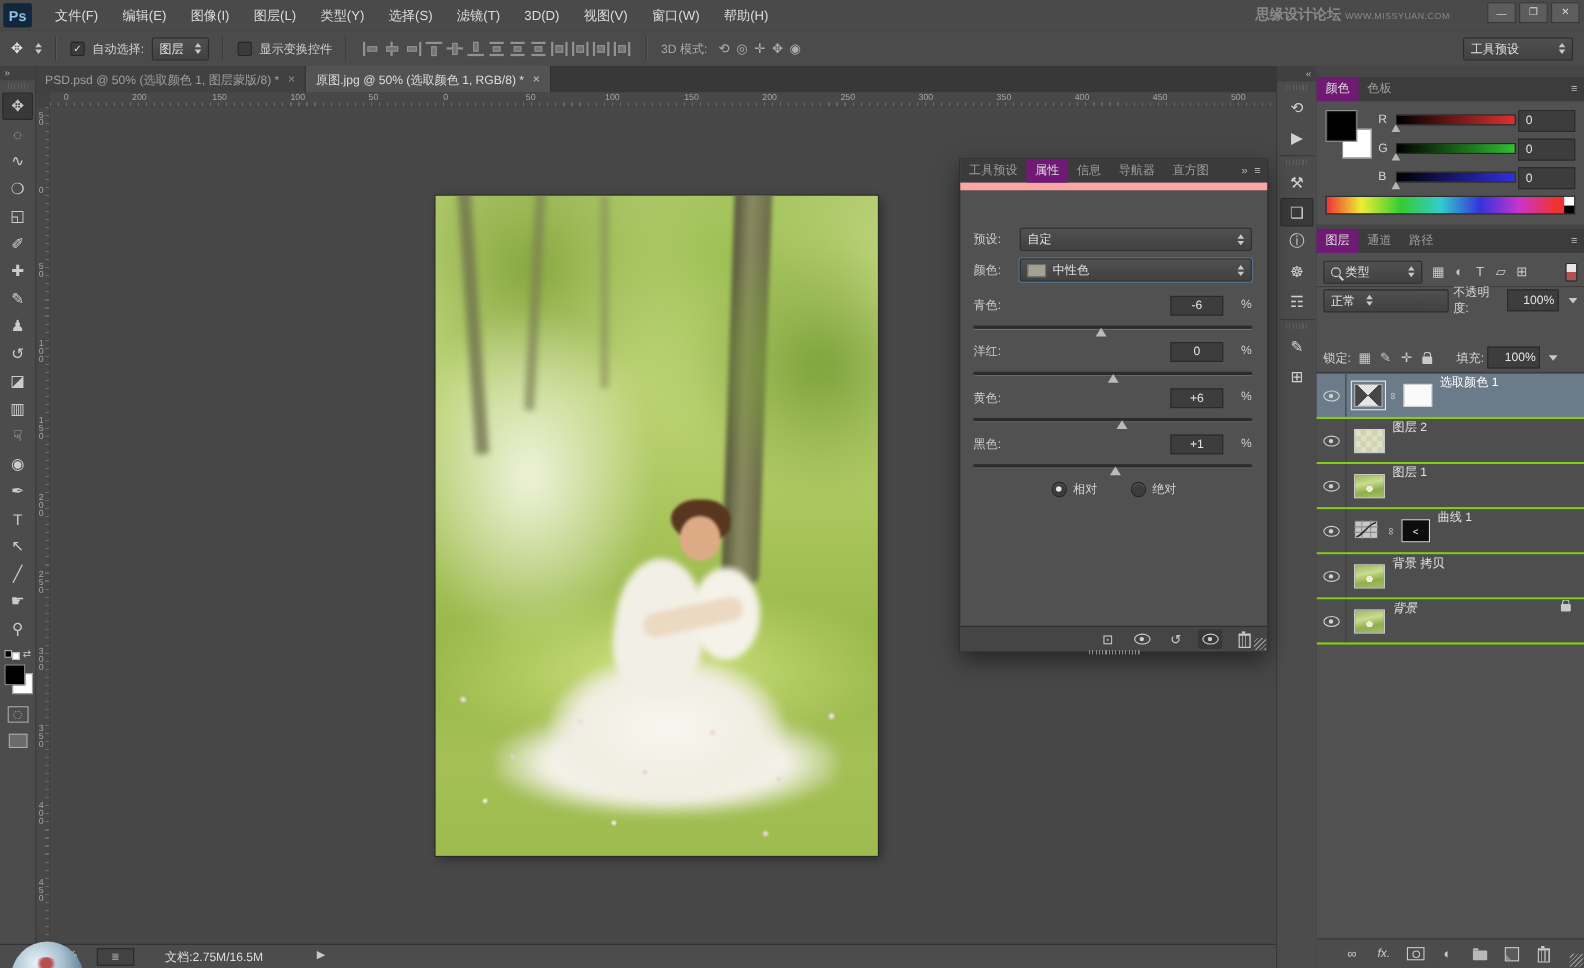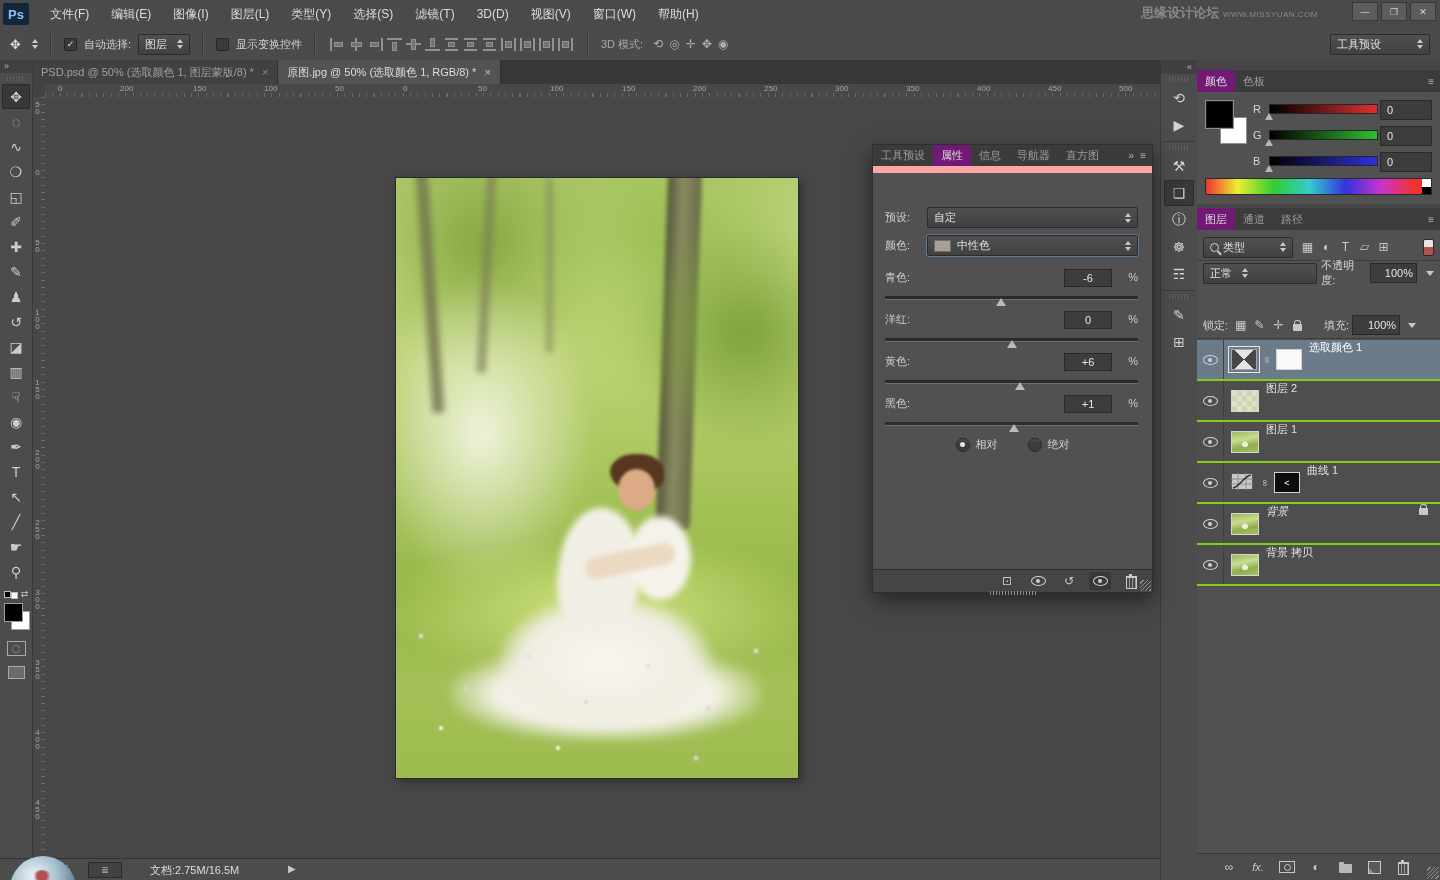--- a/index.html
+++ b/index.html
@@ -724,33 +724,33 @@
             </div>
             <span class="l-name">曲线 1</span>
           </div>
           <div class="lrow">
             <div class="l-eye">
               <div class="css-eye"></div>
             </div>
             <div class="l-main">
               <div class="l-thumb"></div>
             </div>
+            <span class="l-name">背景 拷贝</span>
+          </div>
+          <div class="lrow">
+            <div class="l-eye">
+              <div class="css-eye"></div>
+            </div>
+            <div class="l-main">
+              <div class="l-thumb"></div>
+            </div>
             <span class="l-name italic">背景</span>
             <div class="l-lock">
               <div class="css-padlock"></div>
             </div>
-          </div>
-          <div class="lrow">
-            <div class="l-eye">
-              <div class="css-eye"></div>
-            </div>
-            <div class="l-main">
-              <div class="l-thumb"></div>
-            </div>
-            <span class="l-name">背景 拷贝</span>
           </div>
         </div>
       <div class="lbottom" id="layers-bar">
           <div class="gi">
             <span>∞</span>
           </div>
           <div class="gi">
             <span class="fx">fx.</span>
           </div>
           <div class="gi">

